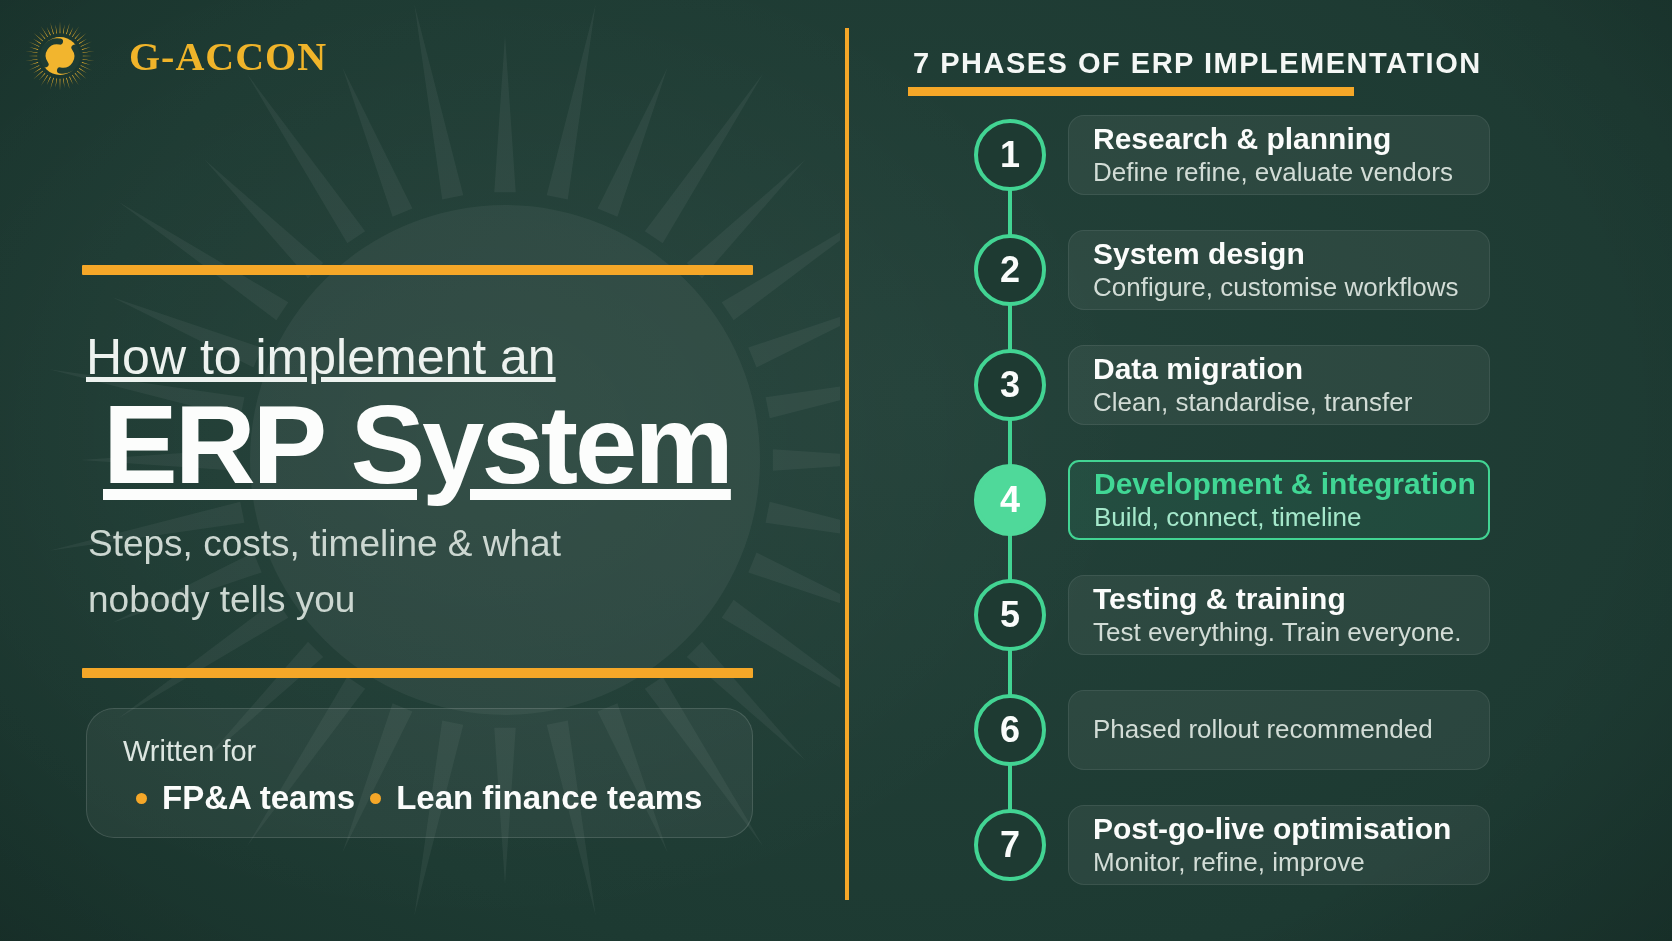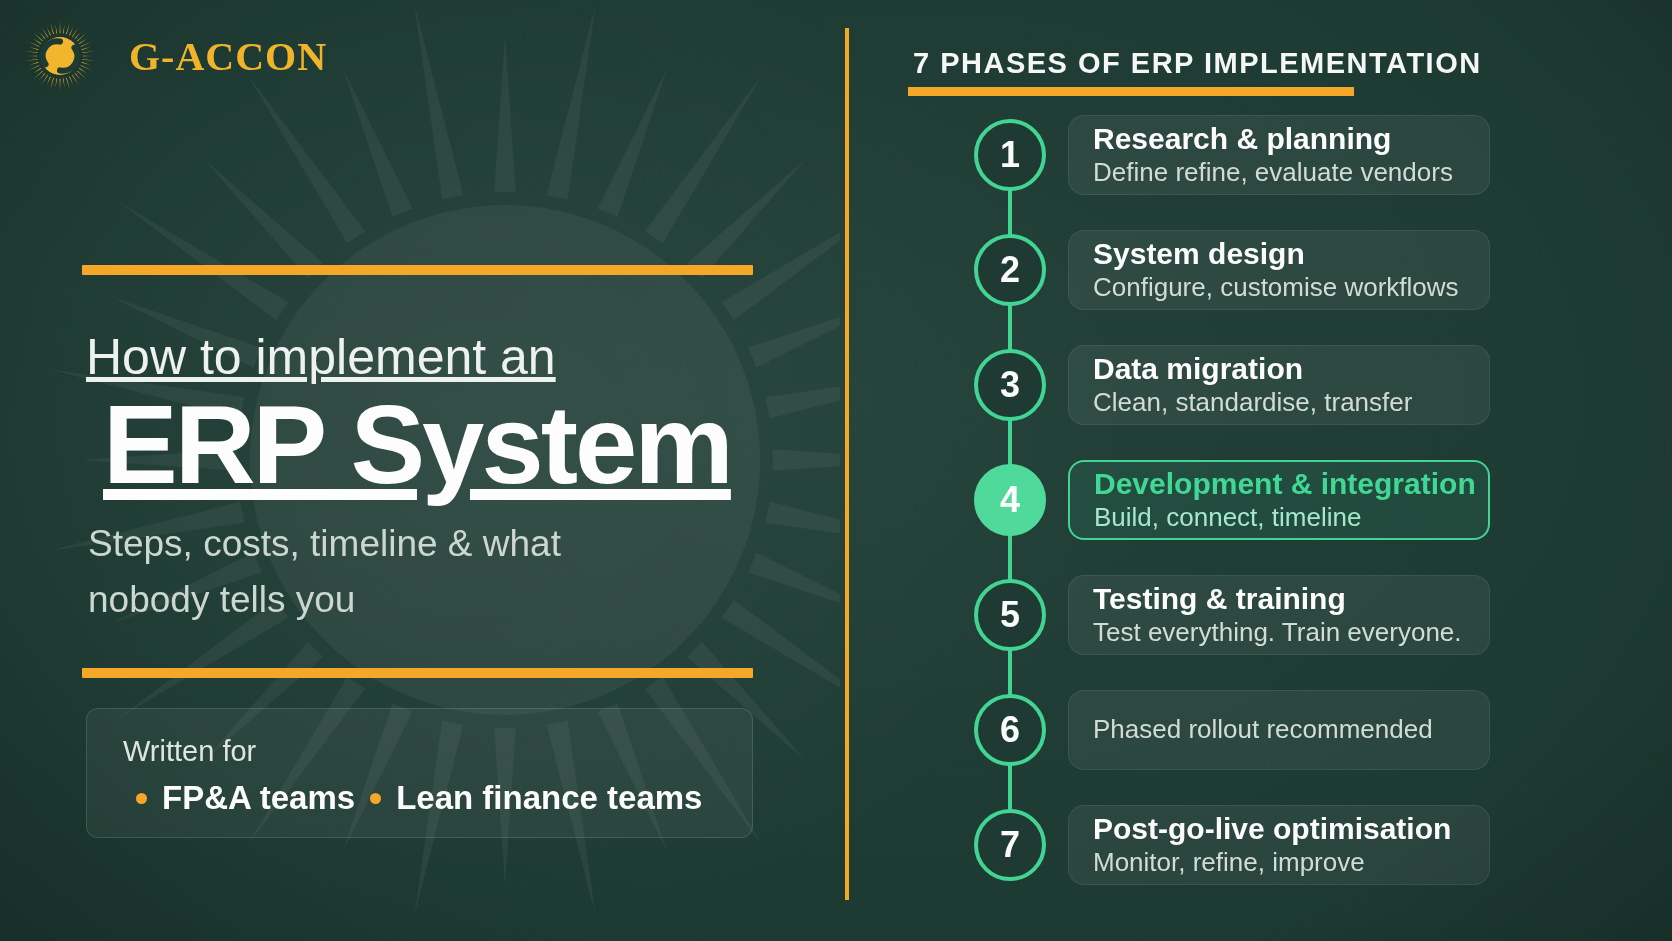--- a/index.html
+++ b/index.html
@@ -24,21 +24,21 @@
   .rule{position:absolute;left:82px;width:671px;height:10px;background:var(--orange);border-radius:1px;}
   .rule-top{top:265px;}
   .rule-bottom{top:668px;}
   .eyebrow{position:absolute;left:86px;top:328px;font-size:50px;font-weight:400;color:#edf2ef;text-decoration:underline;}
   .hero-title{position:absolute;left:96px;top:378px;font-size:112px;line-height:1.08;
     font-weight:700;letter-spacing:-3px;color:#fcfdfc;margin:7px;text-decoration:underline;}
   .hero-sub{position:absolute;left:88px;top:516px;font-size:37px;line-height:56px;
     font-weight:400;color:#ccd7d1;}
 
   
-  .aud-card{position:absolute;left:86px;top:708px;width:667px;height:130px;border-radius:12px;
+  .aud-card{position:absolute;left:86px;top:708px;width:667px;height:130px;border-radius:28px;
     background:rgba(255,255,255,0.05);border:1px solid rgba(255,255,255,0.13);box-sizing:border-box;}
   .aud-label{position:absolute;left:36px;top:26px;font-size:29px;color:#dde6e1;}
   .aud-items{position:absolute;left:34px;top:70px;display:flex;align-items:center;
     font-size:33px;font-weight:700;color:#fbfcfb;white-space:nowrap;}
   .aud-dot{width:11px;height:11px;border-radius:50%;background:var(--orange);
     display:inline-block;margin:0 15px;}
 
   
   .divider{position:absolute;left:845px;top:28px;width:4px;height:872px;background:var(--orange);}
   .phases-heading{position:absolute;left:913px;top:47px;font-size:29px;font-weight:700;
@@ -214,21 +214,21 @@
     <div class="phase-card" style="top: 345px;">
       <div class="phase-title">Data migration</div>
       <div class="phase-desc">Clean, standardise, transfer</div>
     </div>
   </div>
 
   <div class="phase-row">
     <div class="phase-circle highlighted" style="top: 464px;">
       <span>4</span>
     </div>
-    <div class="phase-card highlighted" style="top: 460px;">
+    <div class="phase-card highlighted" style="top: 460px; border-radius: 11px;">
       <div class="phase-title">Development &amp; integration</div>
       <div class="phase-desc">Build, connect, timeline</div>
     </div>
   </div>
 
   <div class="phase-row">
     <div class="phase-circle" style="top: 579px;">
       <span>5</span>
     </div>
     <div class="phase-card" style="top: 575px;">

